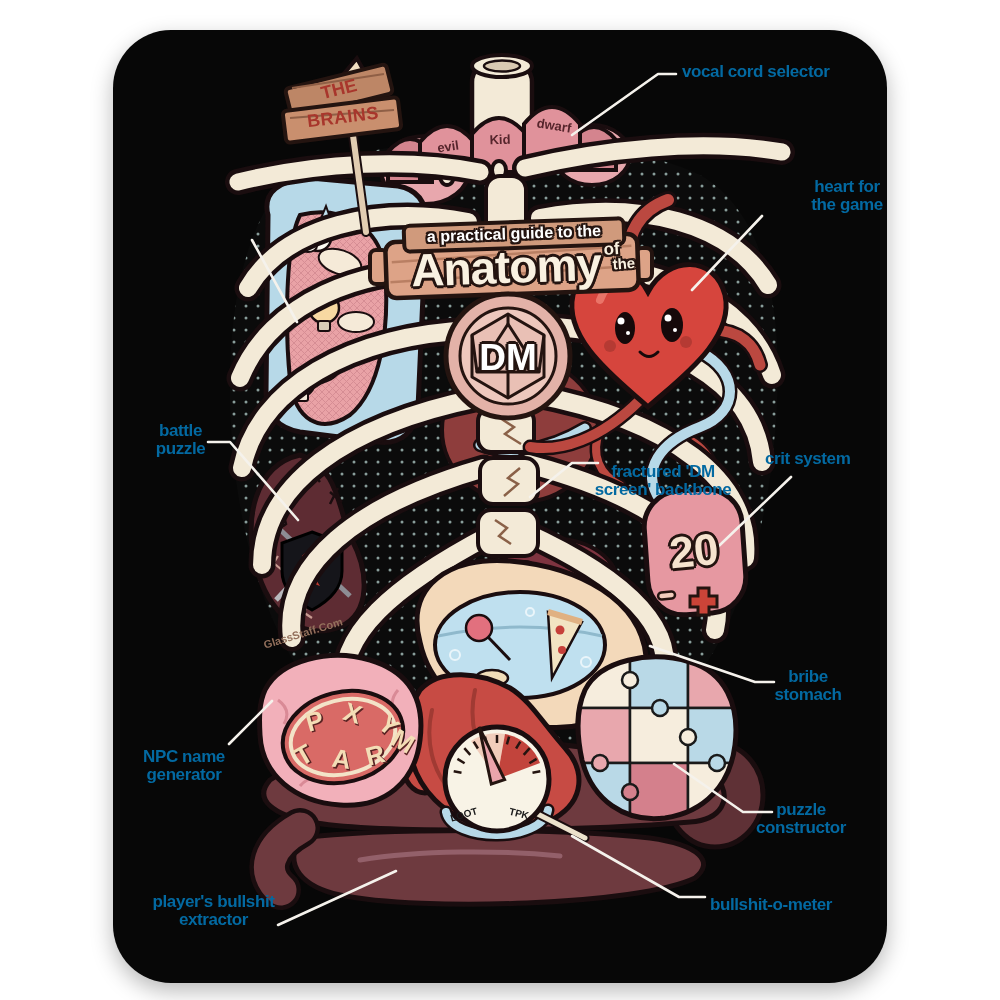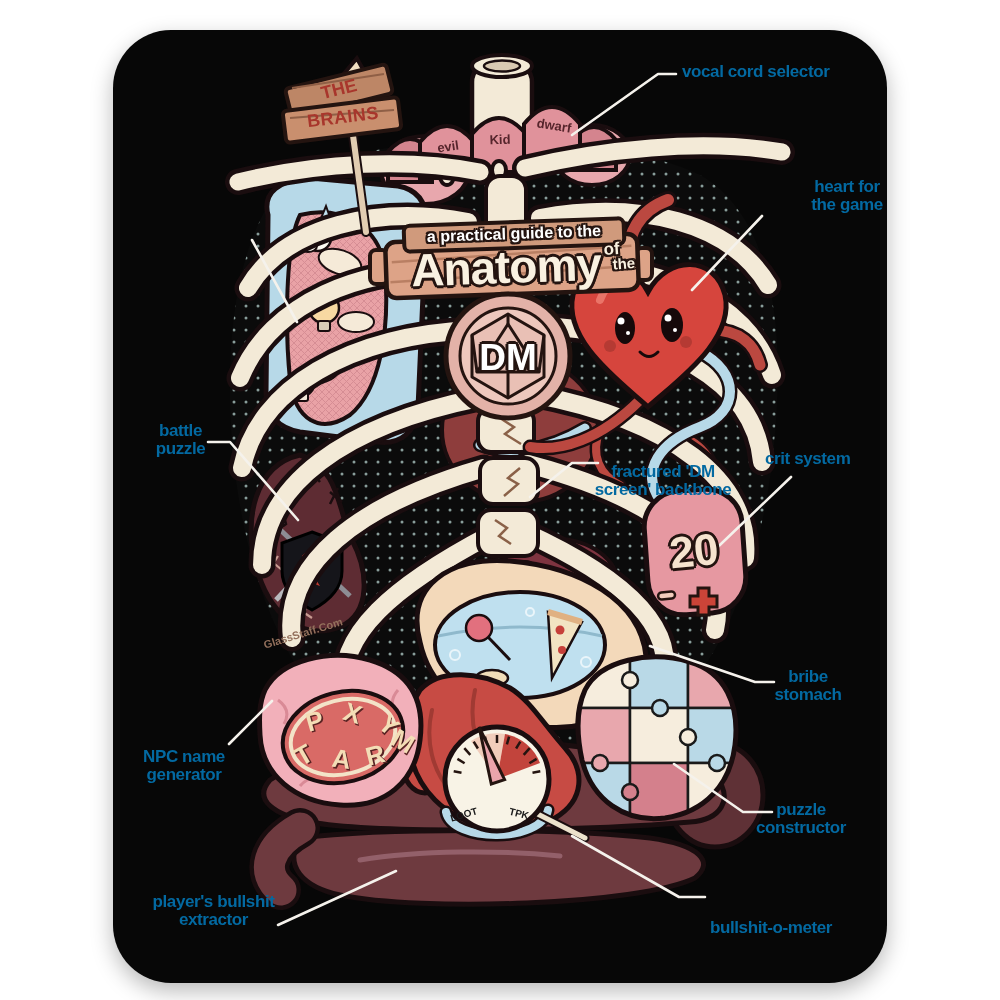--- a/index.html
+++ b/index.html
@@ -19,21 +19,21 @@
   
   .lbl-vocal{left:682px;top:63px;}
   .lbl-resp{left:133px;top:181px;width:120px;}
   .lbl-heart{left:765px;top:178px;width:84px;margin-left:40px;}
   .lbl-kidney{left:138px;top:422px;width:85px;}
   .lbl-backbone{left:588px;top:463px;width:150px;}
   .lbl-crit{left:765px;top:450px;}
   .lbl-bribe{left:762px;top:668px;width:92px;}
   .lbl-npc{left:128px;top:748px;width:112px;}
   .lbl-puzzle{left:740px;top:801px;width:122px;}
-  .lbl-meter{left:710px;top:919px;text-align:right;}
+  .lbl-meter{left:710px;top:896px;text-align:right;}
   .lbl-extract{left:126px;top:877px;width:175px;margin-top:16px;}
   
   .kicker{left:404px;top:225px;width:220px;text-align:center;transform:rotate(-2deg);
     color:#ffffff;font-weight:bold;font-size:16px;}
   .anatomy{left:386px;top:240px;width:240px;text-align:center;transform:rotate(-2deg);
     color:#f9f1e1;font-weight:bold;font-size:46px;letter-spacing:-1px;}
   .ofthe{left:604px;top:241px;transform:rotate(-4deg);color:#f9f1e1;font-weight:bold;
     font-size:17px;line-height:15px;}
   .ofthe .b{display:block;font-size:15px;margin-left:8px;}
   .dm{left:468px;top:337px;width:80px;text-align:center;color:#ffffff;font-weight:bold;font-size:37px;}

